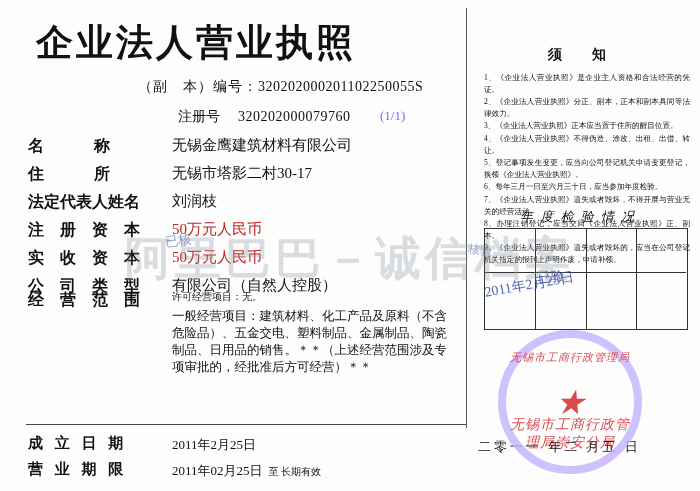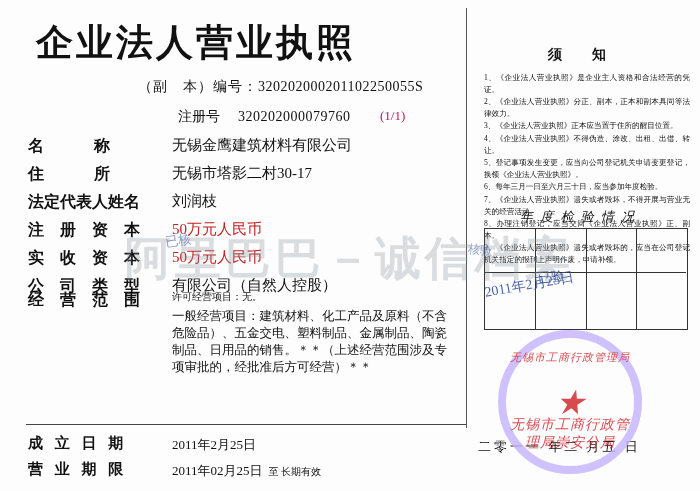--- a/index.html
+++ b/index.html
@@ -78,21 +78,21 @@
   }
   .reg-line .regno {
     margin-left: 18px;
     letter-spacing: 0.5px;
   }
   .page-of {
     position: absolute;
     left: 380px;
     top: 108px;
     font-size: 13px;
-    color: #be185d;
+    color: #8b5cf6;
     font-family: "Liberation Serif", serif;
   }
   .field {
     position: absolute;
     left: 28px;
     font-size: 16px;
     color: #111;
     font-weight: bold;
     letter-spacing: 6px;
     font-family: "Liberation Serif", serif;

